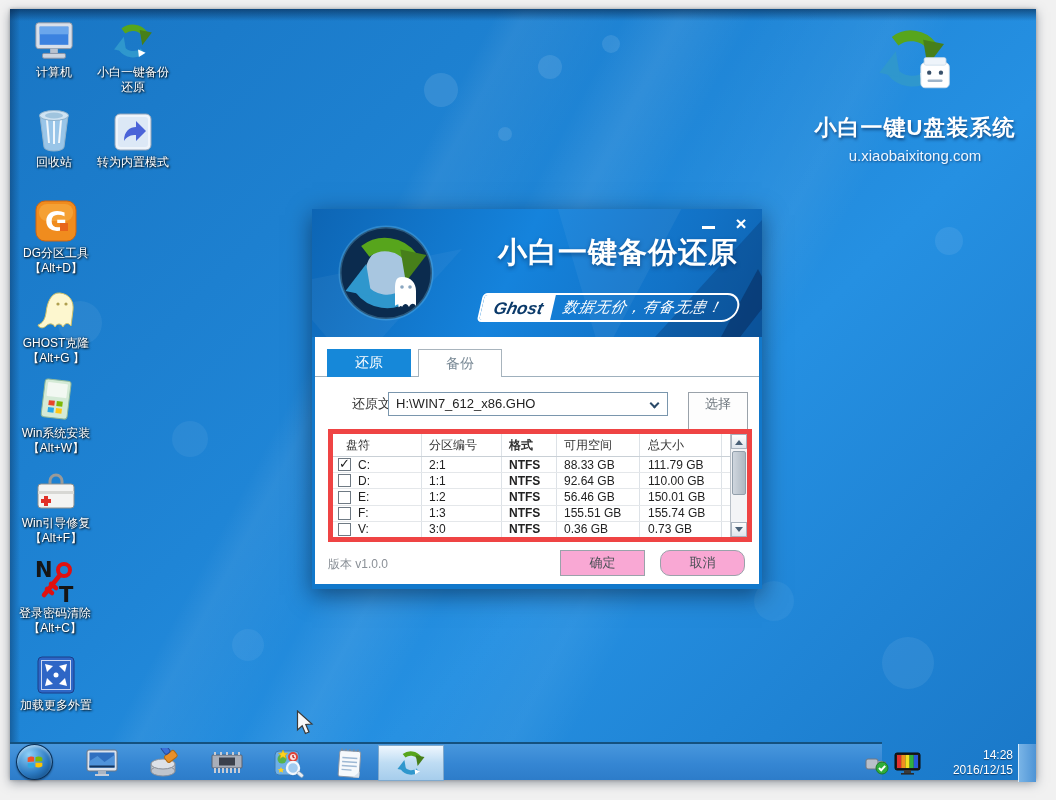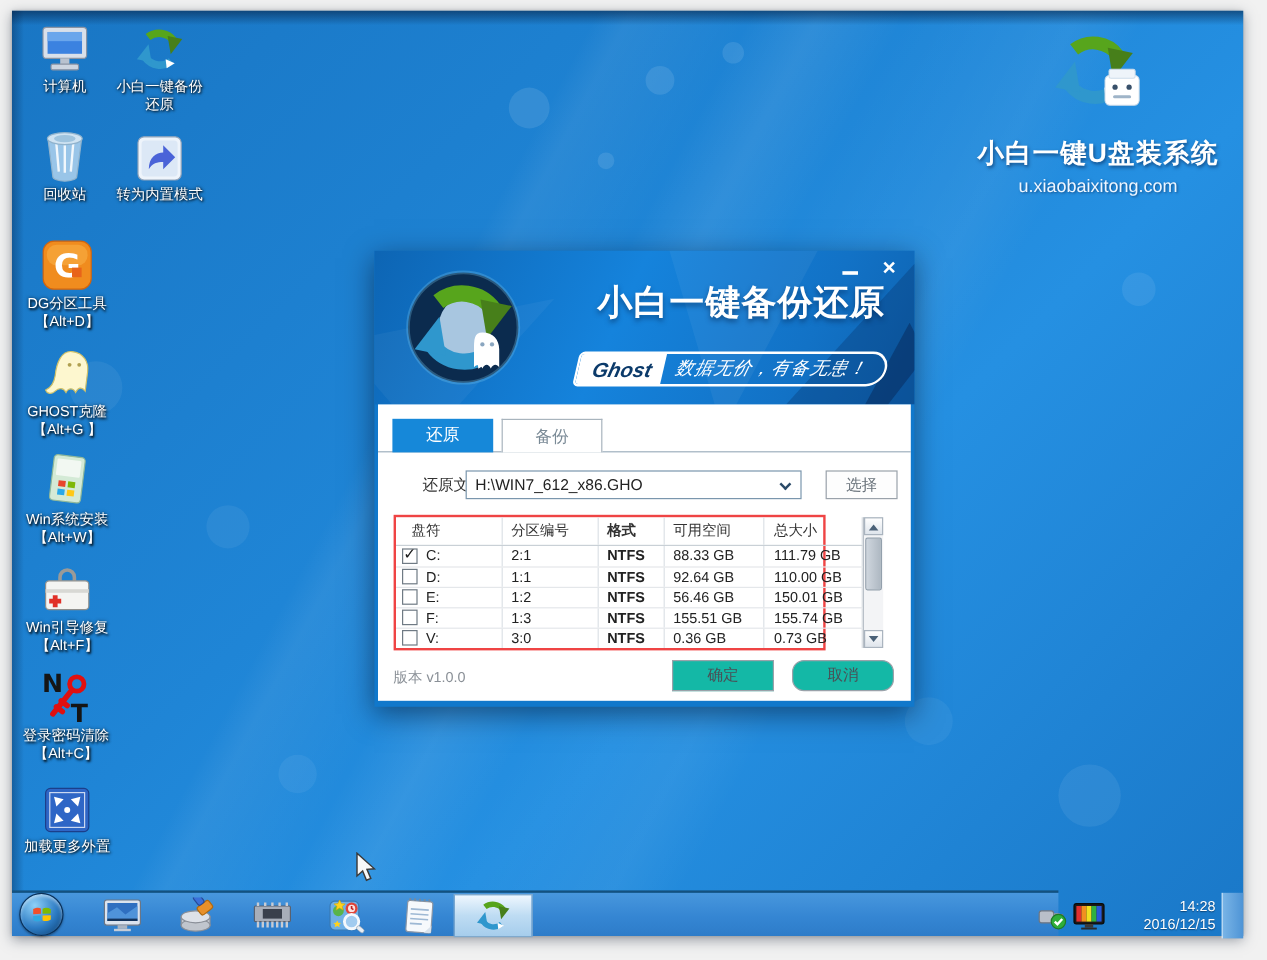--- a/index.html
+++ b/index.html
@@ -67,25 +67,25 @@
     line-height:27px; cursor:pointer; }
   .tab.active { left:12px; background:#1688d9; color:#fff; }
   .tab.inactive { left:103px; background:#fff; color:#7a8a96; border:1px solid #a8b4bd; border-bottom:none; }
 
   .filerow { position:absolute; left:0; top:55px; width:444px; height:24px; }
   .filelabel { position:absolute; left:13px; top:0; font-size:13px; color:#333; line-height:24px;margin-left:24px; }
   .combo { position:absolute; left:73px; top:0; width:280px; height:24px; background:#fff;
     border:1px solid #7a96ad; font-size:13px; color:#222; line-height:22px; padding-left:7px; cursor:pointer; }
   .combo-arrow { position:absolute; right:9px; top:7px; width:7px; height:7px;
     border-right:2px solid #2a4a68; border-bottom:2px solid #2a4a68; transform:rotate(45deg); }
-  .selbtn { position:absolute; left:373px; top:0; width:60px; height:24px; background:#fdfdfd;
+  .selbtn { position:absolute; left:373px; top:0; width:60px; height:38px; background:#fdfdfd;
     border:1px solid #9aa2aa; color:#6a737b; font-size:13px; text-align:center; line-height:22px; cursor:pointer; }
 
-  .dtable { position:absolute; left:13px; top:92px; width:360px; height:113px;
-    border:2px solid #ef4444; display:flex; }
+  .dtable { position:absolute; left:13px; top:92px; width:424px; height:113px;
+    border:5px solid #ef4444; display:flex; }
   .tmain { width:407px; display:flex; flex-direction:column; }
   .trow { display:flex; flex:1; border-bottom:1px solid #e4e7ea; font-size:12px; color:#222; align-items:center; }
   .trow:last-child { border-bottom:none; }
   .trow.head { color:#333; border-bottom:1px solid #c9d0d6; }
   .tc { height:100%; display:flex; align-items:center; border-right:1px solid #dde2e7; overflow:hidden; }
   .tc:last-child { border-right:none; }
   .c1 { width:89px; padding-left:5px; }
   .c2 { width:80px; padding-left:7px; }
   .c3 { width:55px; padding-left:7px;font-weight:bold; }
   .c4 { width:83px; padding-left:7px; }
@@ -101,21 +101,21 @@
   .sbtn { width:16px; height:15px; background:linear-gradient(#fefefe,#dfe5ec); border:1px solid #aab4bf;
     display:flex; align-items:center; justify-content:center; cursor:pointer; }
   .tri-up { width:0; height:0; border:4px solid transparent; border-bottom:5px solid #4a6177; margin-top:-3px; }
   .tri-dn { width:0; height:0; border:4px solid transparent; border-top:5px solid #4a6177; margin-bottom:-3px; }
   .sthumb { width:14px; height:44px; margin-top:2px; background:linear-gradient(90deg,#cfd6de,#aeb8c2);
     border:1px solid #93a0ac; border-radius:2px; cursor:pointer; }
   .strack { flex:1; }
 
   .dfoot { position:absolute; left:0; top:213px; width:444px; height:28px; }
   .version { position:absolute; left:13px; top:6px; font-size:12px; color:#8a9097; }
-  .okbtn,.cancelbtn { position:absolute; top:0; width:85px; height:26px; background:#14b8a6;
+  .okbtn,.cancelbtn { position:absolute; top:0; width:85px; height:26px; background:#f9a8d4;
     border:1px solid #9aa2aa; color:#4a5056; font-size:13px; text-align:center; line-height:24px; cursor:pointer; }
   .okbtn { left:245px; } .cancelbtn { left:345px;border-radius:10px; }
 
   
   .taskbar { position:absolute; left:0; bottom:0; width:872px; height:38px; z-index:30;
     background:linear-gradient(#4897dd 0%, #3586d3 55%, #2d7cc9 100%); border-top:2px solid #14517f; }
   .orb { position:absolute; left:6px; top:0; width:37px; height:36px; border-radius:50%;
     background:radial-gradient(circle at 34% 28%, #8ed0f8, #2d7cc4 55%, #0b3f74 95%);
     border:1px solid #0a3058; box-shadow:inset 0 2px 3px rgba(255,255,255,.5), 0 1px 2px rgba(0,0,0,.4);
     display:flex; align-items:center; justify-content:center; cursor:pointer; }

